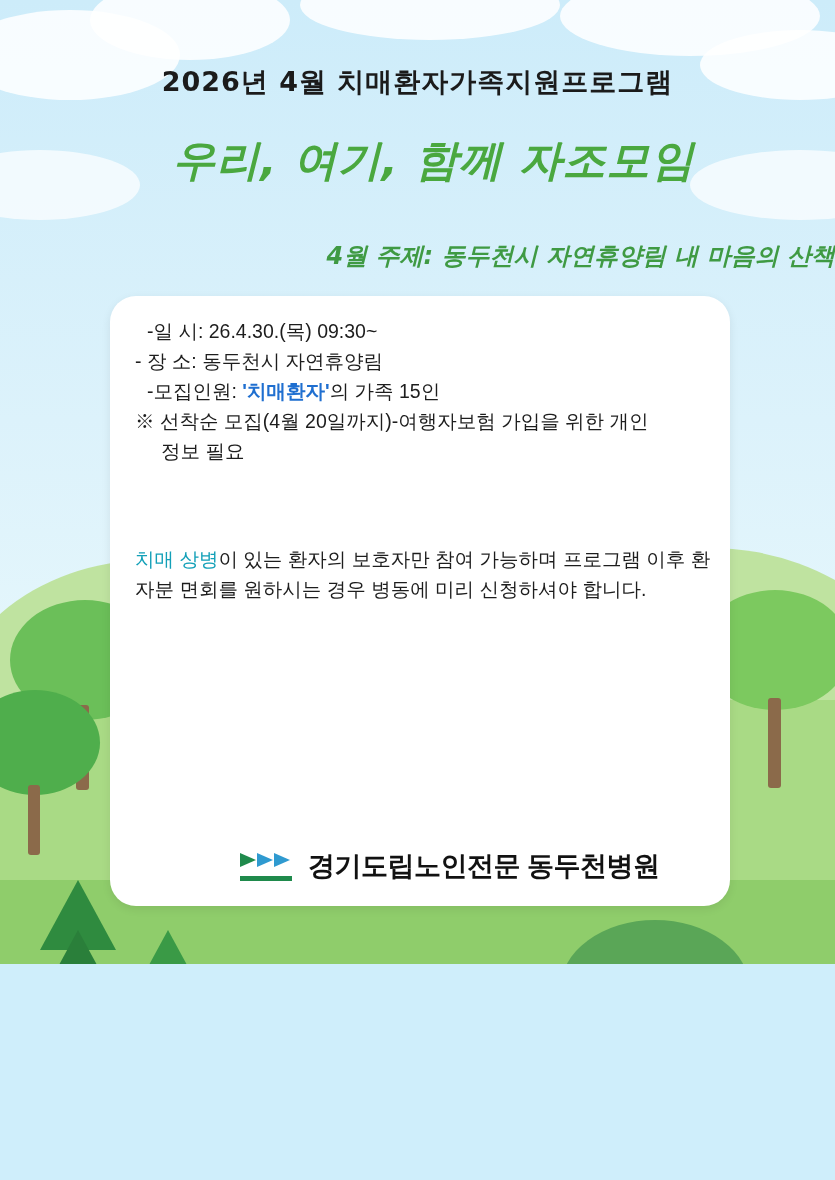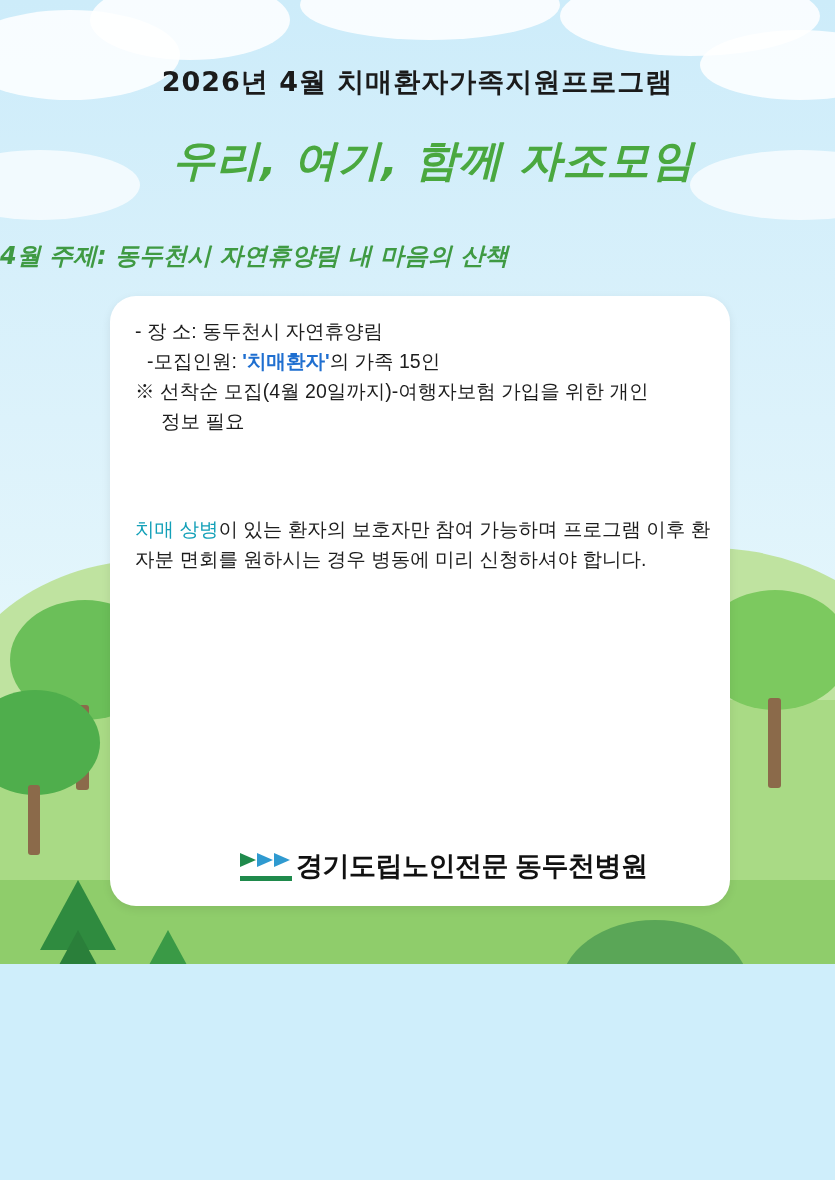--- a/index.html
+++ b/index.html
@@ -100,21 +100,21 @@
     font-family: "DejaVu Sans", sans-serif;
     font-weight: bold;
     font-style: italic;
     font-size: 43px;
     color: #4aa83f;
     letter-spacing: 1px;
   }
   .heading-3 {
     position: absolute;
     left: 0; top: 240px; width: 835px;
-    text-align: left;
+    text-align: right;
     font-family: "DejaVu Sans", sans-serif;
     font-weight: bold;
     font-style: italic;
     font-size: 24px;
     color: #3f9a43;
   }
 
   
   .body-area {
     position: absolute;
@@ -140,21 +140,21 @@
   .accent-blue { color: #1f6fd0; font-weight: bold; }
   .accent-teal { color: #13a0b8; }
 
   
   .logo-row {
     position: absolute;
     left: 240px;
     top: 848px;
     display: flex;
     align-items: center;
-    gap: 2px;
+    gap: 14px;
   }
   .logo-mark {
     width: 54px;
     height: 30px;
     position: relative;
   }
   .logo-mark span {
     position: absolute;
     display: block;
     width: 0; height: 0;
@@ -281,20 +281,21 @@
     <div style="position:absolute; left:62px; top:124px; width:34px; height:18px; background:#7a5a3f; border-radius:9px;"></div>
   </div>
 
   <div class="card"></div>
 
   <div class="heading-1">2026년 4월 치매환자가족지원프로그램</div>
   <div class="heading-2">우리, 여기, 함께 자조모임</div>
   <div class="heading-3">4월 주제:  동두천시 자연휴양림 내 마음의 산책</div>
 
   <div class="body-area">
+    <p class="detail-line indent-1">-일 시: 26.4.30.(목) 09:30~</p>
     <p class="detail-line">- 장 소: 동두천시 자연휴양림</p>
     <p class="detail-line indent-1"><span>-모집인원: </span><span class="accent-blue">'치매환자'</span><span>의 가족 15인</span></p>
     <p class="hang">
       <span>※ 선착순 모집(4월 20일까지)-여행자보험 가입을 위한 개인</span>
       <span class="cont">정보 필요</span>
     </p>
 
     <div class="gap-lg"></div>
 
 

